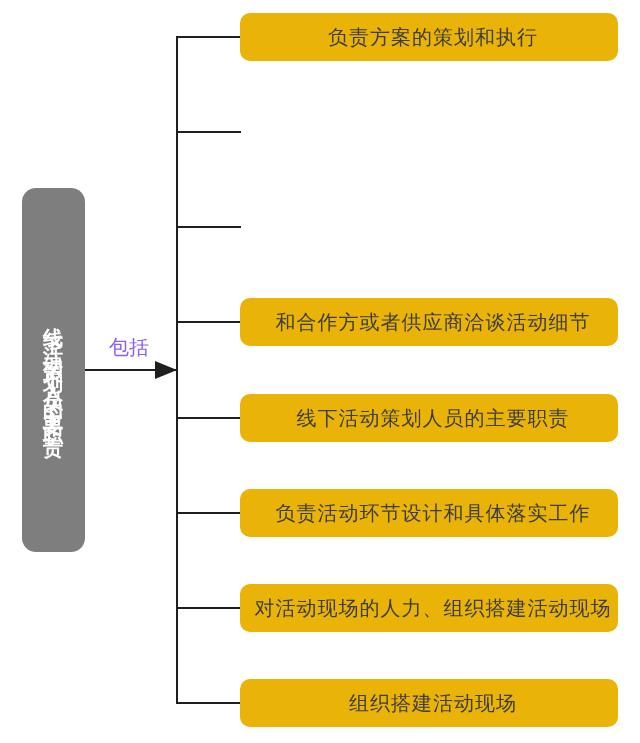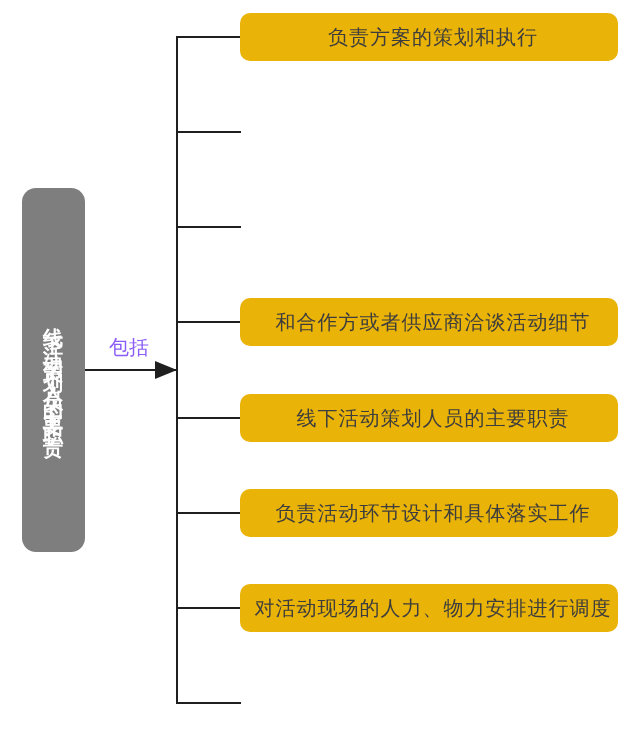--- a/index.html
+++ b/index.html
@@ -133,16 +133,19 @@
   <div class="branch-node" style="top:298px">
     <span class="branch-node-label">和合作方或者供应商洽谈活动细节</span>
   </div>
   <div class="branch-node" style="top:394px">
     <span class="branch-node-label">线下活动策划人员的主要职责</span>
   </div>
   <div class="branch-node" style="top:489px">
     <span class="branch-node-label">负责活动环节设计和具体落实工作</span>
   </div>
   <div class="branch-node" style="top:584px">
-    <span class="branch-node-label">对活动现场的人力、物力安排进行调度</span>
+    <span class="branch-node-label">对活动现场的人力、组织搭建活动现场</span>
+  </div>
+  <div class="branch-node" style="top:679px">
+    <span class="branch-node-label">组织搭建活动现场</span>
   </div>
 
 </div>
 
 </body></html>

